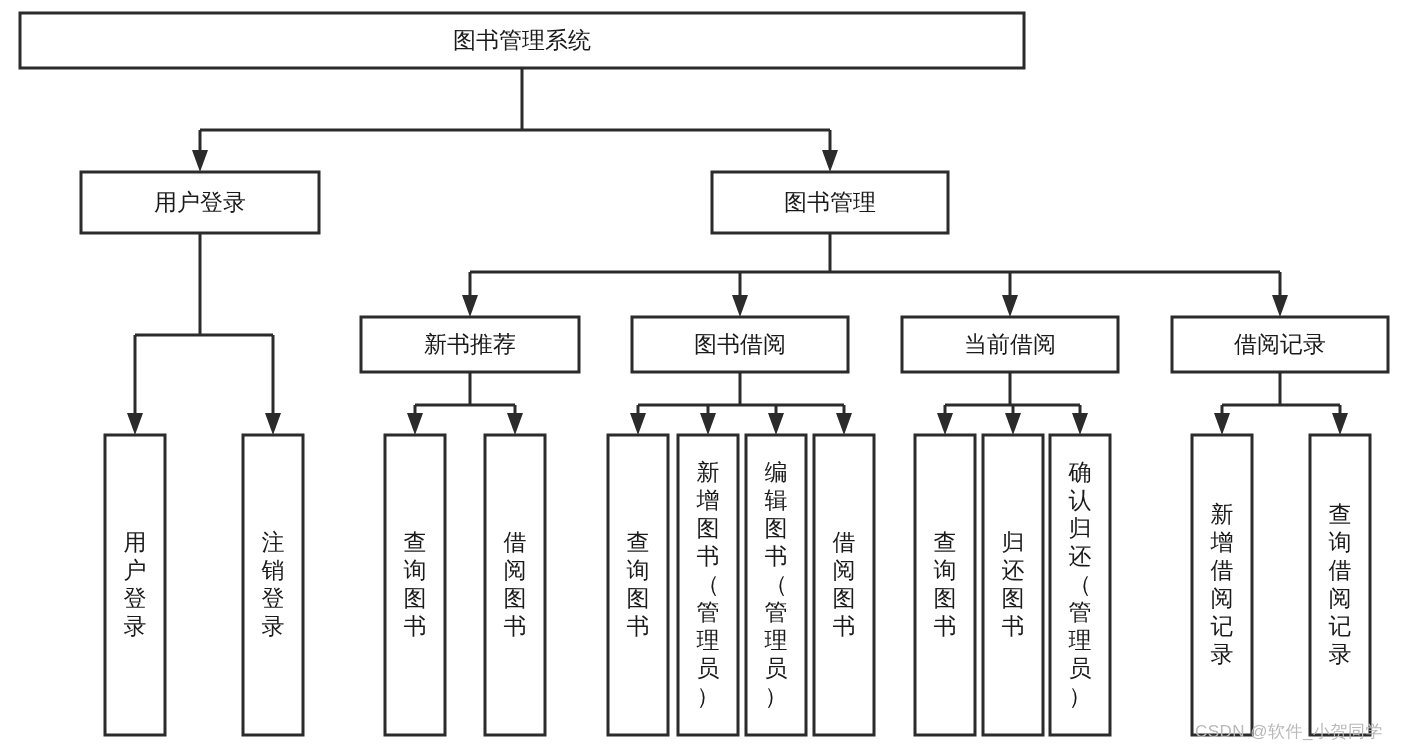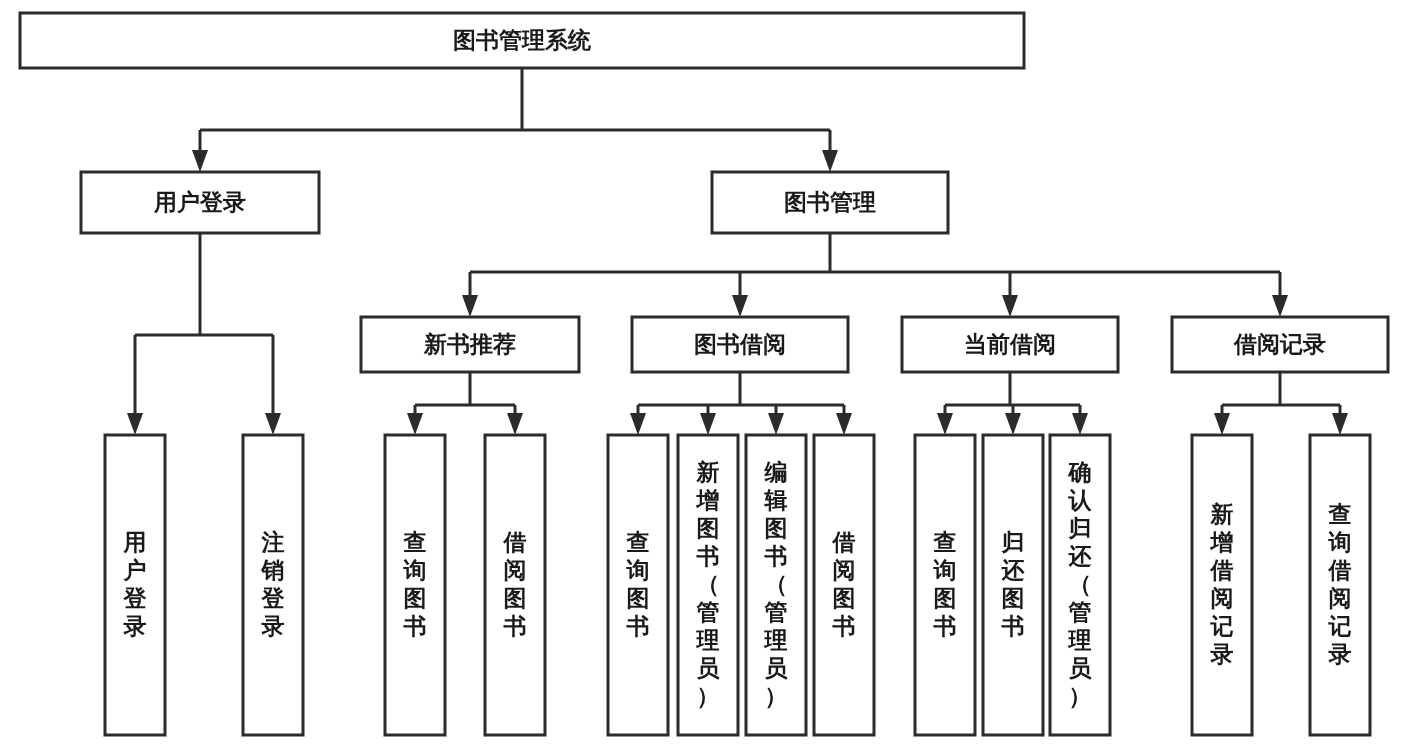--- a/index.html
+++ b/index.html
@@ -13,21 +13,20 @@
     font-family: "Liberation Sans", "DejaVu Sans", sans-serif;
     position: relative;
     overflow: hidden;
   }
   #diagram-root {
     position: absolute;
     left: 0;
     top: 0;
     width: 1391px;
     height: 747px;
-    font-weight: bold;
   }
   svg.diagram {
     display: block;
     width: 1405px;
     height: 747px;
   }
   .node-rect {
     fill: #ffffff;
     stroke: #2b2b2b;
     stroke-width: 3;
@@ -242,13 +241,14 @@
         <g>
           <rect x="1192" y="435" width="60" height="300" class="node-rect"></rect>
           <text x="1222" class="node-label-v"><tspan x="1222" y="516">新</tspan><tspan x="1222" y="544">增</tspan><tspan x="1222" y="572">借</tspan><tspan x="1222" y="600">阅</tspan><tspan x="1222" y="628">记</tspan><tspan x="1222" y="656">录</tspan></text>
         </g>
         <g>
           <rect x="1310" y="435" width="60" height="300" class="node-rect"></rect>
           <text x="1340" class="node-label-v"><tspan x="1340" y="516">查</tspan><tspan x="1340" y="544">询</tspan><tspan x="1340" y="572">借</tspan><tspan x="1340" y="600">阅</tspan><tspan x="1340" y="628">记</tspan><tspan x="1340" y="656">录</tspan></text>
         </g>
       </g>
   </svg>
+  <div class="watermark">CSDN @软件_小贺同学</div>
 </div>
 
 </body></html>

